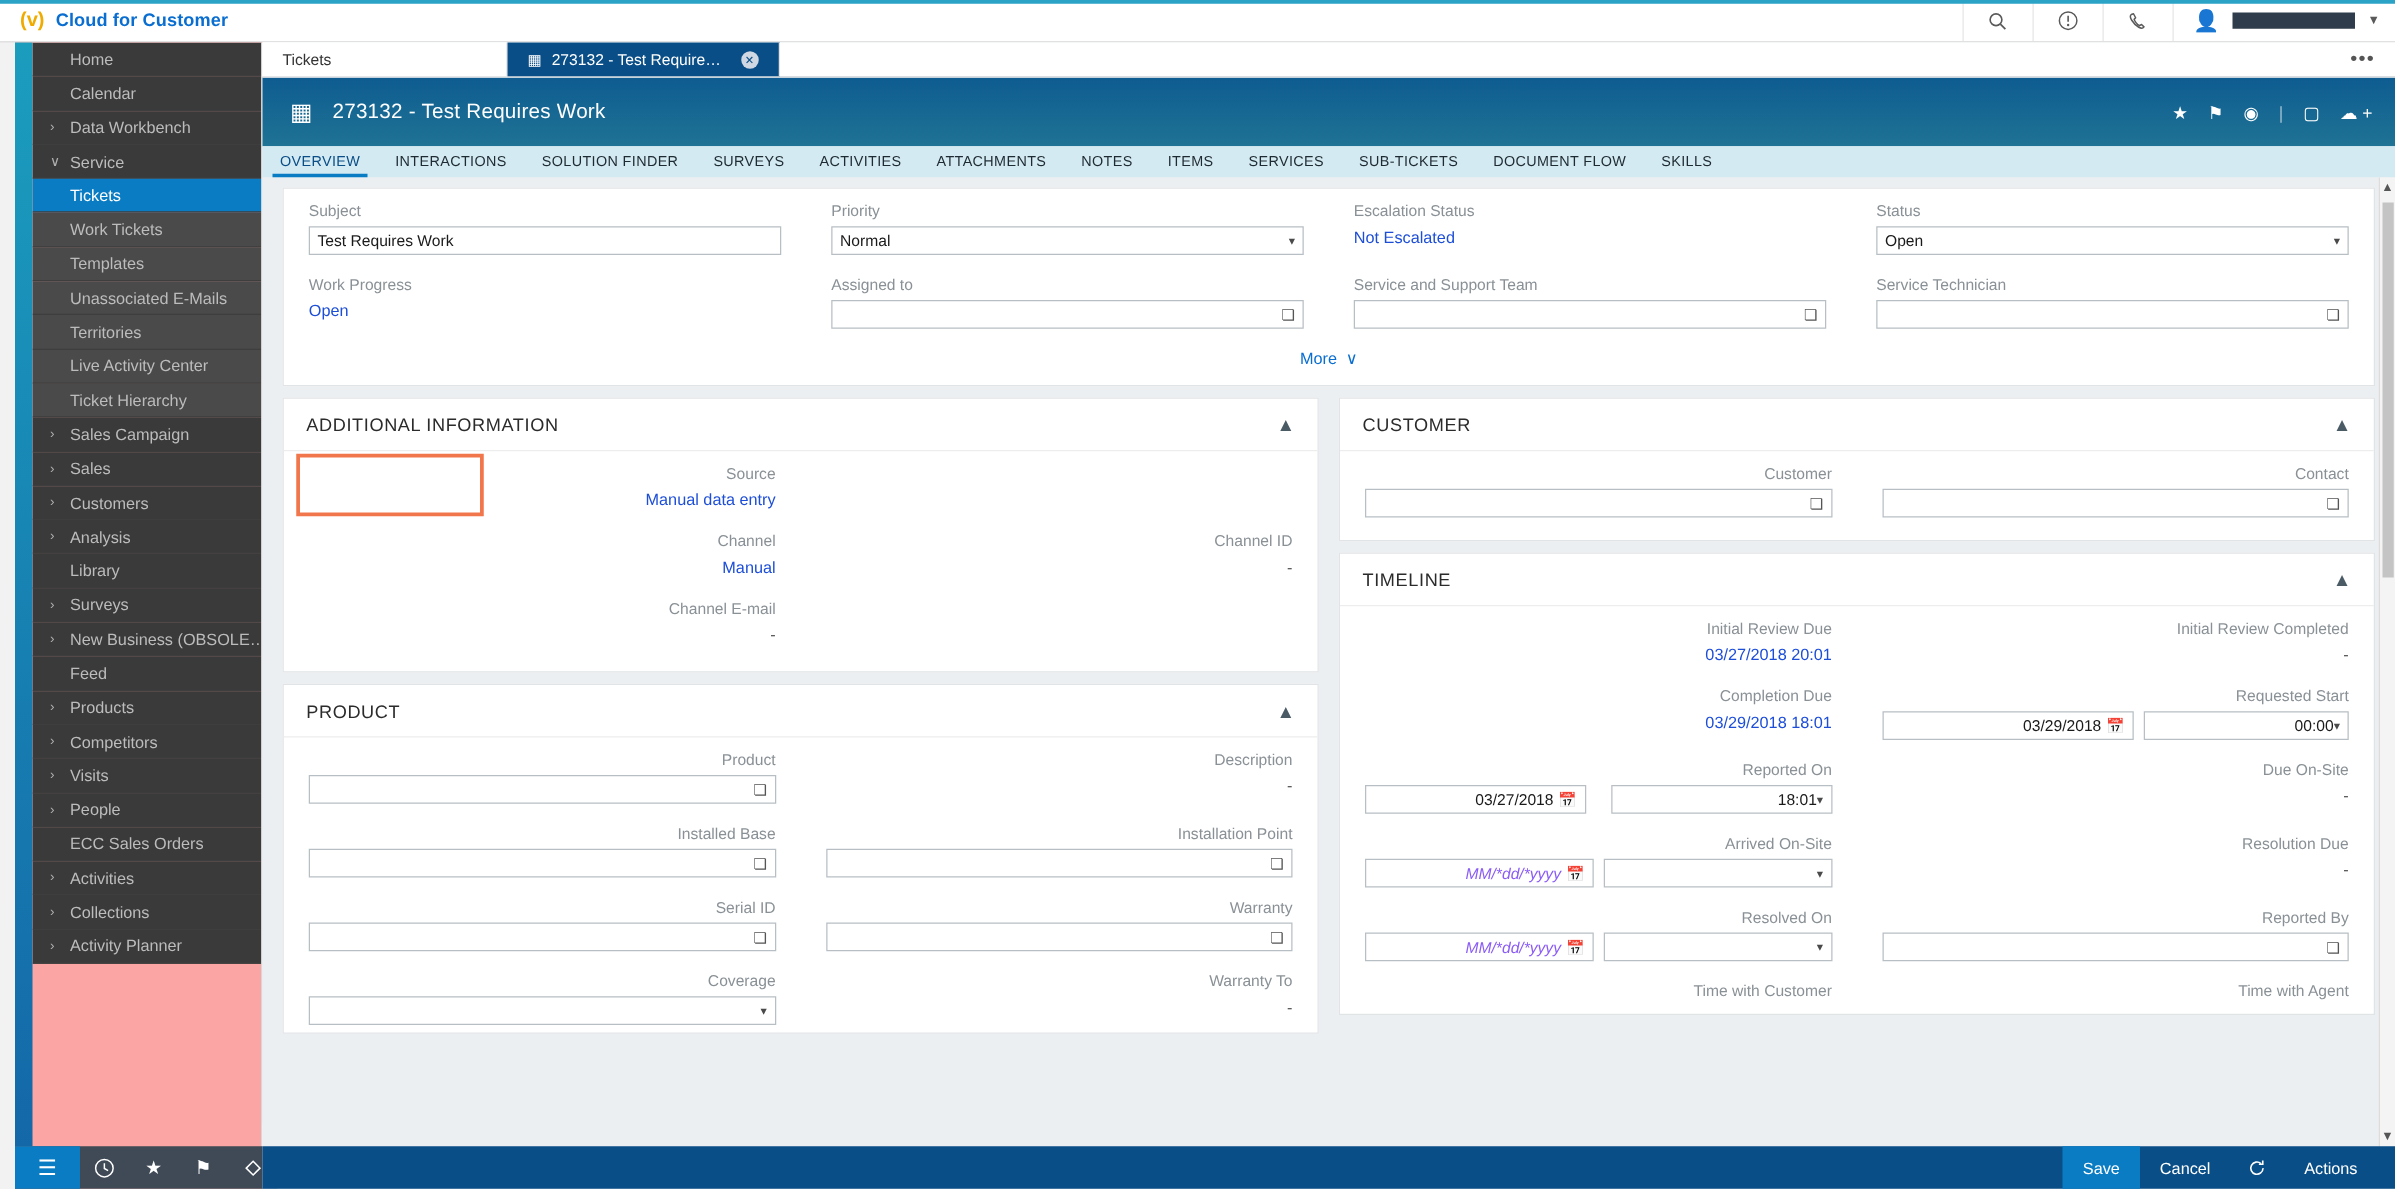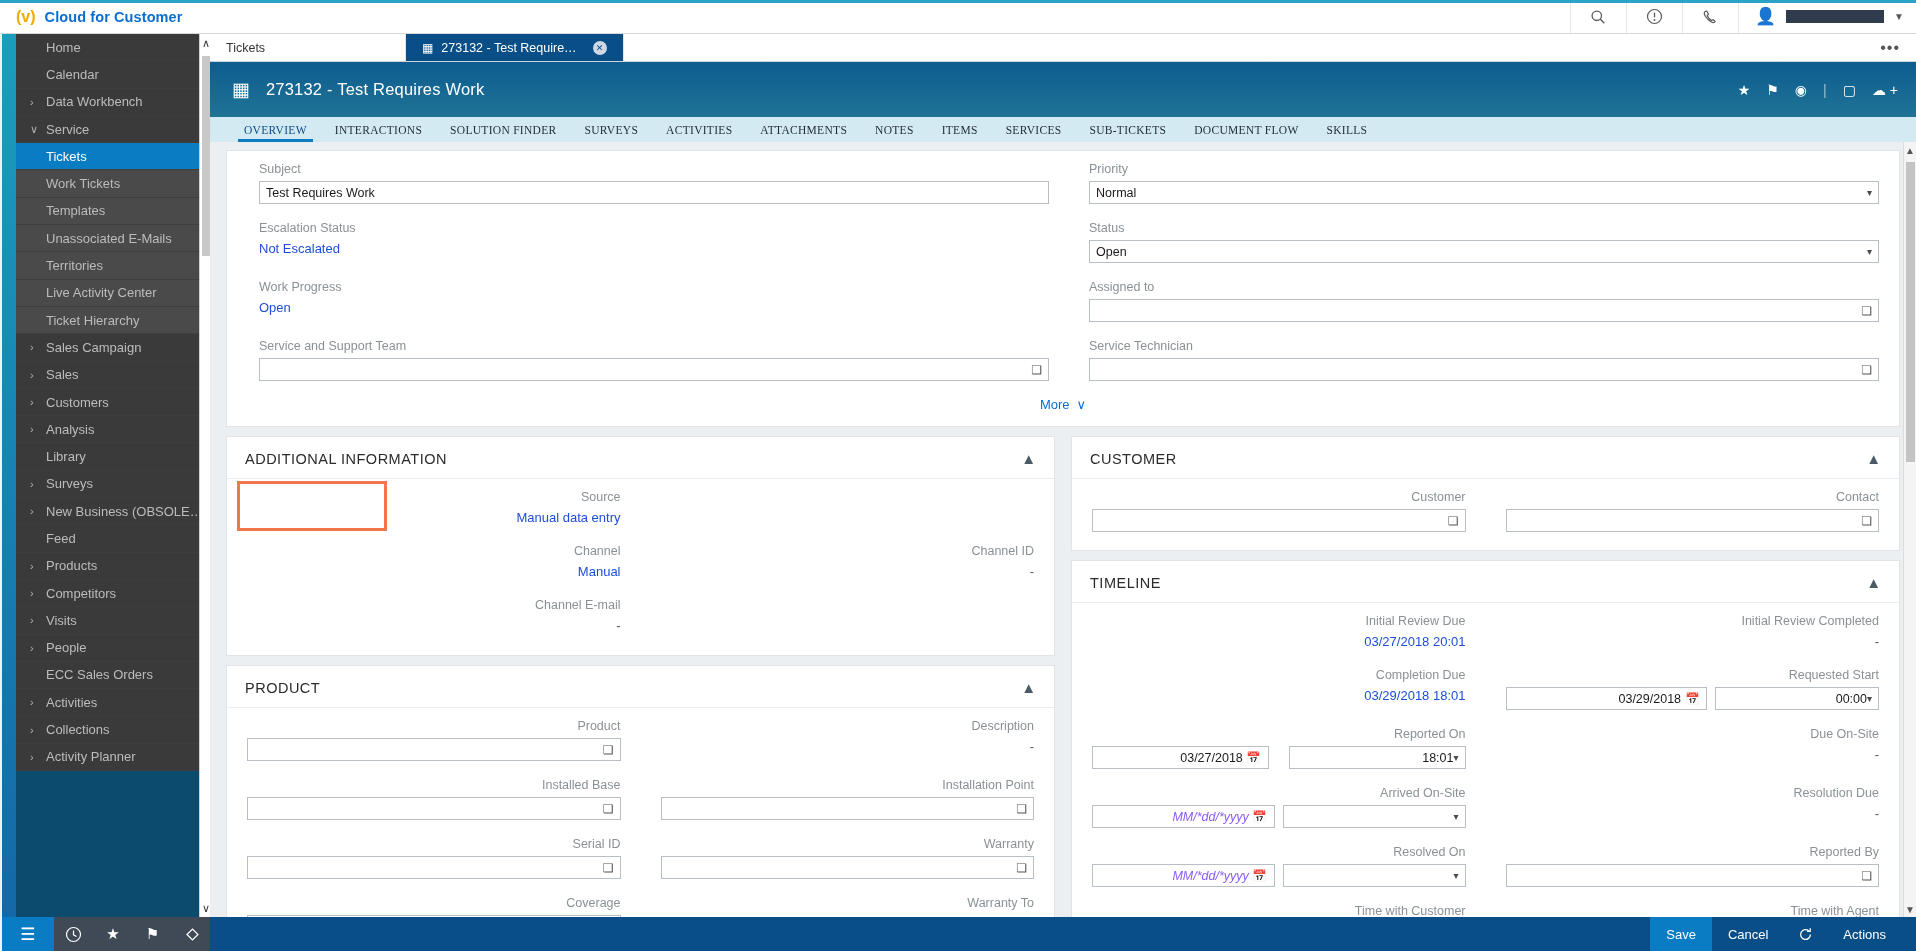--- a/index.html
+++ b/index.html
@@ -35,23 +35,23 @@
   .tb-user {
     display:flex; align-items:center; gap:10px; padding: 0 12px 0 16px;
     border-left:1px solid #e6e6e6; height:33px;
   }
   .avatar-glyph { color:#6a6a6a; font-size:17px; }
   .user-bar { width: 98px; height: 13px; background:#2f3c4b; }
   .caret-dn { font-size: 10px; color:#5a5a5a; }
 
   
   .leftnav {
-    position: absolute; top: 34px; left: 2px;
+    position: absolute; top: 34px; left: 12px;
     width: 210px; height: 917px;
-    background: #0c4a6e;
+    background: #fca5a5;
     display: flex; flex-direction: column;
   }
   .nav-accent {
     position:absolute; top:0; left:0; width:14px; height: 883px;
     background: linear-gradient(#1b9dbe, #1468a8);
   }
   .nav-scroll {
     position:absolute; top:0; left:14px; right:0; bottom:34px;
     overflow: hidden;
   }
@@ -128,21 +128,21 @@
     color:#fff;
   }
   .dochead-icon{ font-size: 19px; margin-right: 16px; }
   .dochead-title{ font-size: 16.5px; letter-spacing:.2px; }
   .dochead-right{ margin-left:auto; display:flex; align-items:center; gap:16px; font-size:14px;}
   .dh-sep{ opacity:.55; }
 
   
   .tabnav{
     height: 25px; background:#d4eaf2; display:flex; align-items:stretch;
-    padding-left: 20px; position:relative;font-family:Liberation Serif, serif;
+    padding-left: 0; position:relative;
   }
   .tnav{
     display:flex; align-items:center; padding: 0 14px;
     font-size: 11.5px; color:#1f2b33; letter-spacing:.3px;
     position:relative;
   }
   .tnav.active{ color:#0a4e87; font-weight:normal; }
   .tnav.active::after{
     content:""; position:absolute; left:8px; right:8px; bottom:0; height:3px;
     background:#0a7cc4;
@@ -161,21 +161,21 @@
   }
   .card-head{
     display:flex; align-items:center; justify-content:space-between;
     padding: 13px 18px 11px 18px;
     border-bottom:1px solid #ededed;
   }
   .card-title{ font-size: 14.5px; color:#2b2b2b; letter-spacing:.5px; }
   .collapse-chev{ color:#4a5b66; font-size: 15px; }
 
   .grid2{ display:grid; grid-template-columns: 1fr 1fr; }
-  .grid4{ display:grid; grid-template-columns: 1fr 1fr; padding-left: 12px; }
+  .grid4{ display:grid; grid-template-columns: 1fr 1fr 1fr 1fr; }
 
   .fld{ padding: 10px 20px 6px 20px; }
   .fld-lbl{
     font-size: 12.5px; color:#8a9196; margin-bottom: 4px; line-height:16px;
     white-space:nowrap;
   }
   .fld-val{ font-size: 13px; color:#1d4ed8; line-height: 18px; }
   .fld-val.dash{ color:#555; }
 
   .inp{

